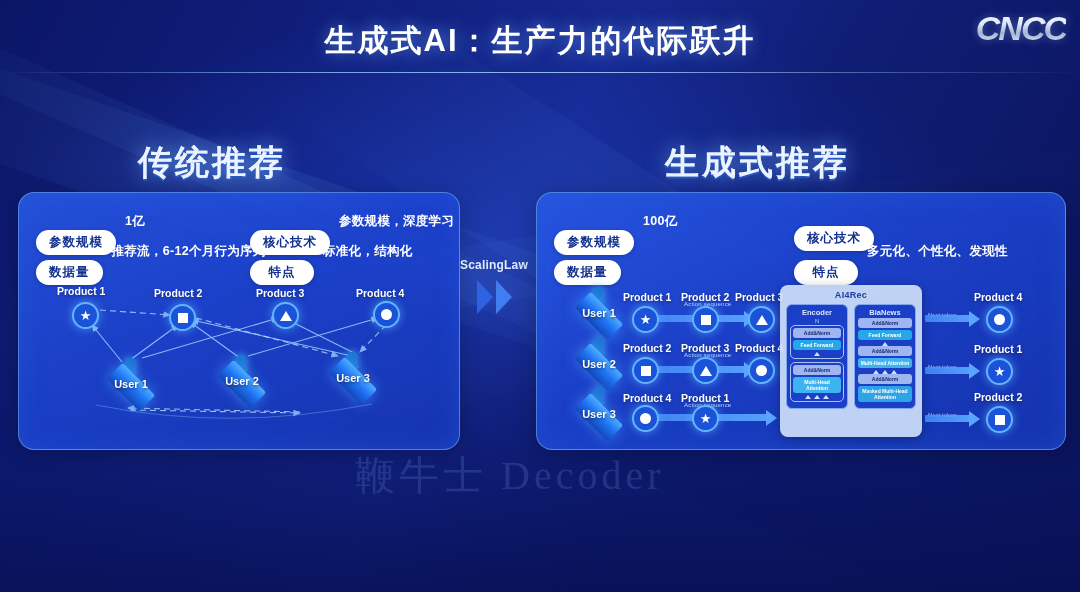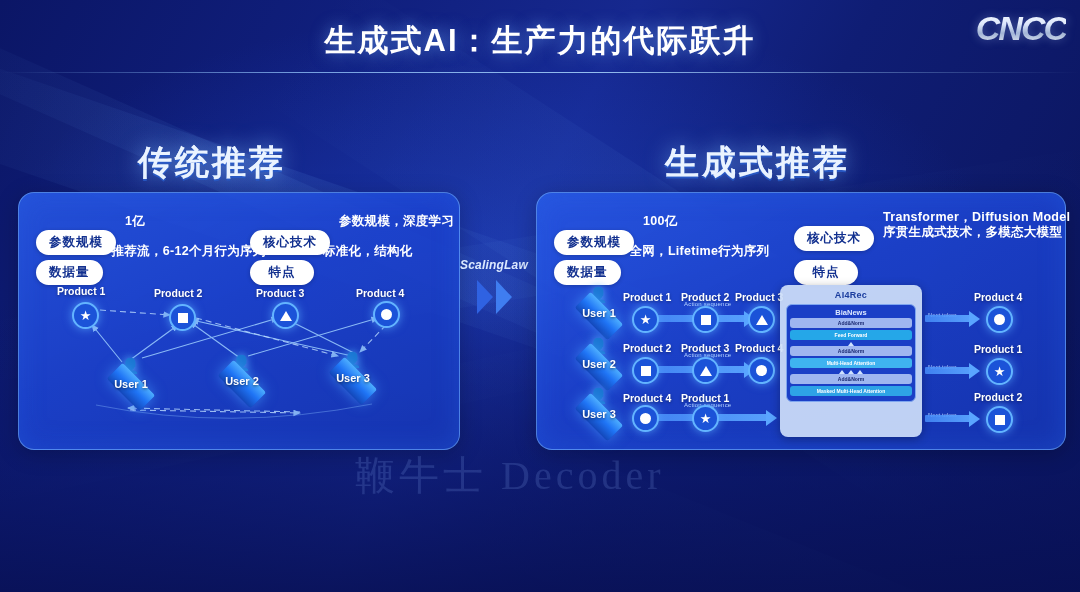--- a/index.html
+++ b/index.html
@@ -56,21 +56,21 @@
   .spec { position:absolute; display:flex; align-items:flex-start; gap:9px; }
   .pill { display:inline-block; border-radius:13px; background:#ffffff;
      color:#12308f; font-size:12.5px; font-weight:800; letter-spacing:1px;
      padding:4px 13px; text-align:center; white-space:nowrap;
      box-shadow:0 1px 4px rgba(0,0,0,.22); }
   .pill.w-sm { min-width:64px;margin-top:20px; }
   .spec-val { color:#ffffff; font-size:12.5px; font-weight:700; line-height:15px;
      padding-top:4px; white-space:pre-line; letter-spacing:.3px; }
 
   
-  .scaling { position:absolute; left:455px; top:258px; width:78px; text-align:center;font-style:italic; }
+  .scaling { position:absolute; left:455px; top:258px; width:78px; text-align:center; }
   .scaling-label { font-size:12px; color:#dce9ff; font-weight:600; letter-spacing:.2px; }
   .chevrons { margin-top:8px; display:flex; justify-content:center; gap:3px; }
   .chev { width:0; height:0; border-top:17px solid transparent; border-bottom:17px solid transparent;
      border-left:16px solid #2f62e2; }
   .chev.c2 { border-left-color:#3f7df0; }
 
   
   .prod-node { position:absolute; width:27px; height:27px; border-radius:50%;
      border:2.5px solid #63b4ff; background:#1b53d8;
      display:flex; align-items:center; justify-content:center;
@@ -238,29 +238,27 @@
 </div>
 
 <div class="panel panel-right"></div>
 
 <div class="spec" style="left:554px; top:210px;">
   <span class="pill w-sm">参数规模</span>
   <span class="spec-val">100亿</span>
 </div>
 <div class="spec" style="left:794px; top:206px;">
   <span class="pill w-sm">核心技术</span>
-  <span class="spec-val">Transformer，Diffusion Model
-序贯生成式技术，多模态大模型</span>
 </div>
 <div class="spec" style="left:554px; top:240px;">
   <span class="pill w-sm">数据量</span>
-  <span class="spec-val">全网，Lifetime行为序列</span>
 </div>
 <div class="spec" style="left:794px; top:240px;">
   <span class="pill w-sm">特点</span>
+  <span class="spec-val">多元化、个性化、发现性</span>
 </div>
 
 <div class="user-group" style="left:560px; top:287px;">
   <div class="user-icon">👤</div>
   <div class="dia-wrap">
     <div class="user-label">User 1</div>
   </div>
 </div>
 <div class="user-group" style="left:560px; top:338px;">
   <div class="user-icon">👤</div>
@@ -315,20 +313,40 @@
 <div class="prod-node" style="left:632px; top:405px;">
     <span class="glyph circle"></span>
   </div>
 <div class="prod-node" style="left:692px; top:405px;">
     <span class="glyph star">★</span>
   </div>
 
 <div class="model-box">
   <div class="model-title">AI4Rec</div>
   <div class="model-cols">
+    <div class="mcol">
+      <div class="mcol-title">Encoder</div>
+      <div class="nlabel">N</div>
+      <div class="msub">
+        <div class="mblock mb-addnorm">Add&amp;Norm</div>
+        <div class="mblock mb-ff">Feed Forward</div>
+        <div class="tri-up">
+            <i></i>
+          </div>
+      </div>
+      <div class="msub">
+        <div class="mblock mb-addnorm">Add&amp;Norm</div>
+        <div class="mblock mb-mha">Multi-Head Attention</div>
+        <div class="tri-up">
+            <i></i>
+            <i></i>
+            <i></i>
+          </div>
+      </div>
+    </div>
     <div class="mcol">
       <div class="mcol-title">BiaNews</div>
       <div class="mblock mb-addnorm">Add&amp;Norm</div>
       <div class="mblock mb-ff">Feed Forward</div>
       <div class="tri-up">
           <i></i>
         </div>
       <div class="mblock mb-addnorm">Add&amp;Norm</div>
       <div class="mblock mb-mha">Multi-Head Attention</div>
       <div class="tri-up">

